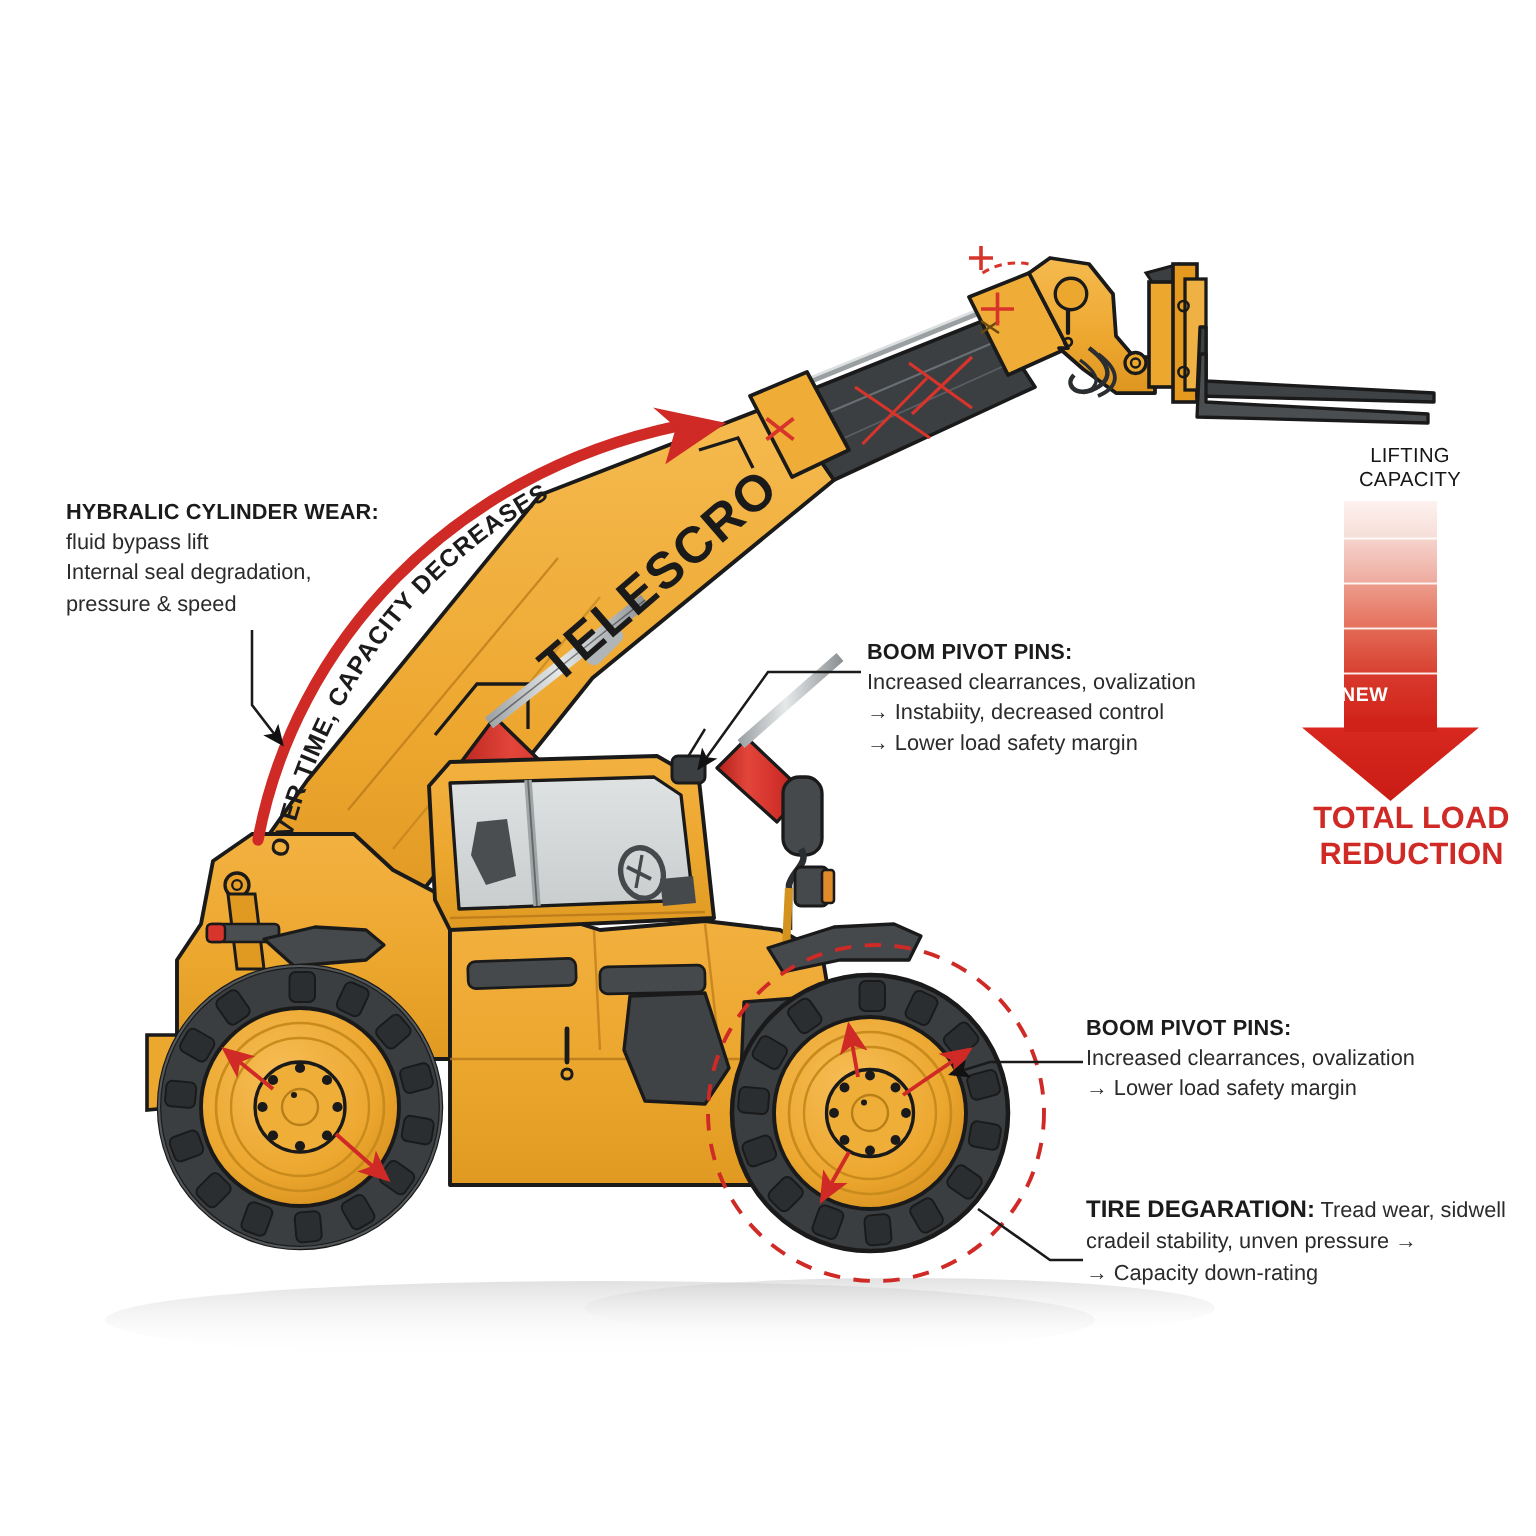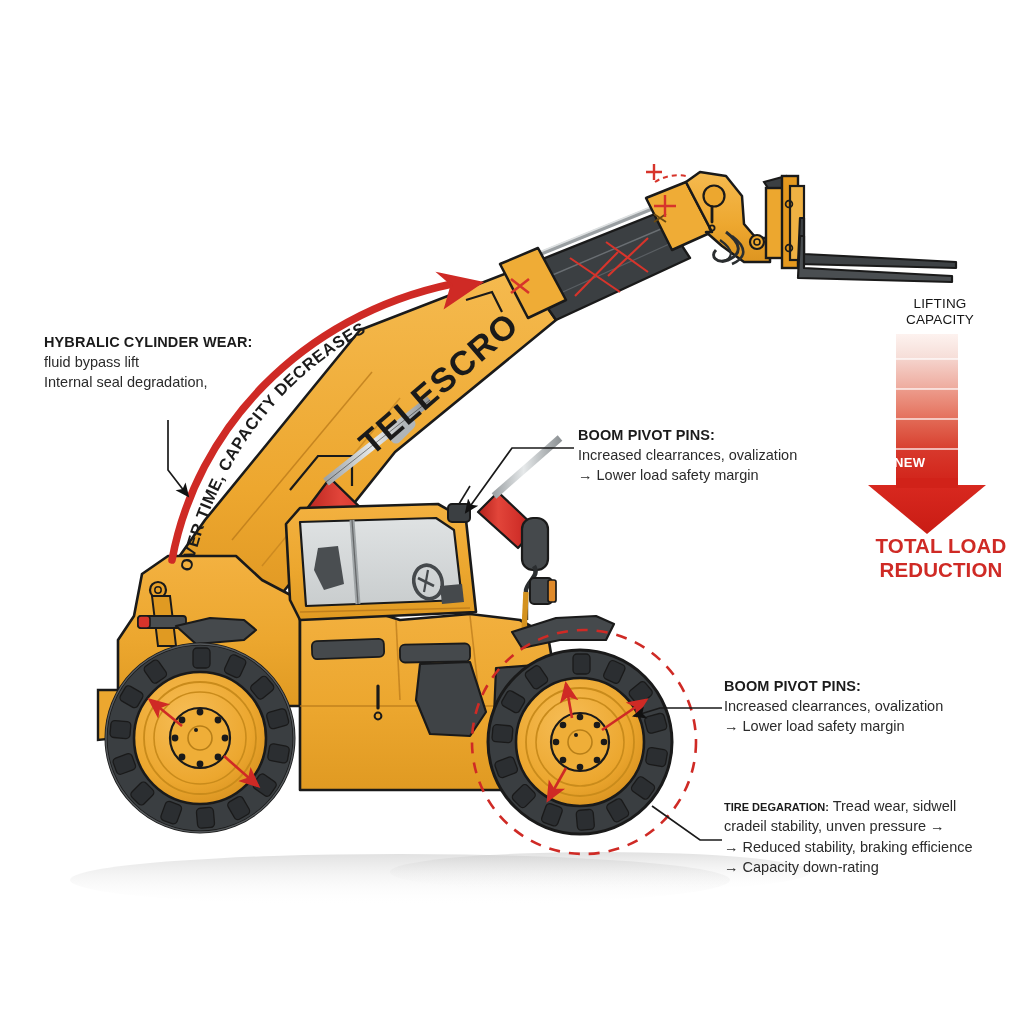--- a/index.html
+++ b/index.html
@@ -24,21 +24,21 @@
   }
   .co-line{
     font-size:14.5px;
     color:#2b2b2b;
     line-height:1.40;
     white-space:nowrap;
     font-weight:400;
   }
   .co-title-inline{
     font-weight:bold;
-    font-size:11px;
+    font-size:16px;
     color:#1b1b1b;
   }
   .co-mixed{
     font-size:14.5px;
     color:#2b2b2b;
     line-height:1.40;
     white-space:nowrap;
   }
 
   
@@ -371,40 +371,41 @@
       <path d="M574,448 L512,448 L466,512" marker-end="url(#mk-black)"></path>
       <path d="M722,708 L660,708 L634,716" marker-end="url(#mk-black)"></path>
       <path d="M722,840 L700,840 L652,806"></path>
     </g>
   </svg>
 
   <div class="callout" style="left:44px;top:332px;width:250px;">
     <div class="co-title">HYBRALIC CYLINDER WEAR:</div>
     <div class="co-line">fluid bypass lift</div>
     <div class="co-line">Internal seal degradation,</div>
+    <div class="co-line">pressure &amp; speed</div>
   </div>
 
   <div class="callout" style="left:578px;top:425px;width:320px;">
     <div class="co-title">BOOM PIVOT PINS:</div>
     <div class="co-line">Increased clearrances, ovalization</div>
+    <div class="co-line">→ Instabiity, decreased control</div>
     <div class="co-line">→ Lower load safety margin</div>
   </div>
 
   <div class="callout" style="left:724px;top:676px;width:300px;">
     <div class="co-title">BOOM PIVOT PINS:</div>
     <div class="co-line">Increased clearrances, ovalization</div>
     <div class="co-line">→ Lower load safety margin</div>
   </div>
 
   <div class="callout" style="left:724px;top:796px;width:300px;">
     <div class="co-mixed">
       <span class="co-title-inline">TIRE DEGARATION:</span><span> Tread wear, sidwell</span>
     </div>
     <div class="co-line">cradeil stability, unven pressure →</div>
-    <div class="co-line">→ Reduced stability, braking efficience</div>
     <div class="co-line">→ Capacity down-rating</div>
   </div>
 
   <div id="cap-head">
     <div>LIFTING</div>
     <div>CAPACITY</div>
   </div>
 
   <svg class="layer" viewBox="0 0 1024 1024">
     <defs>

